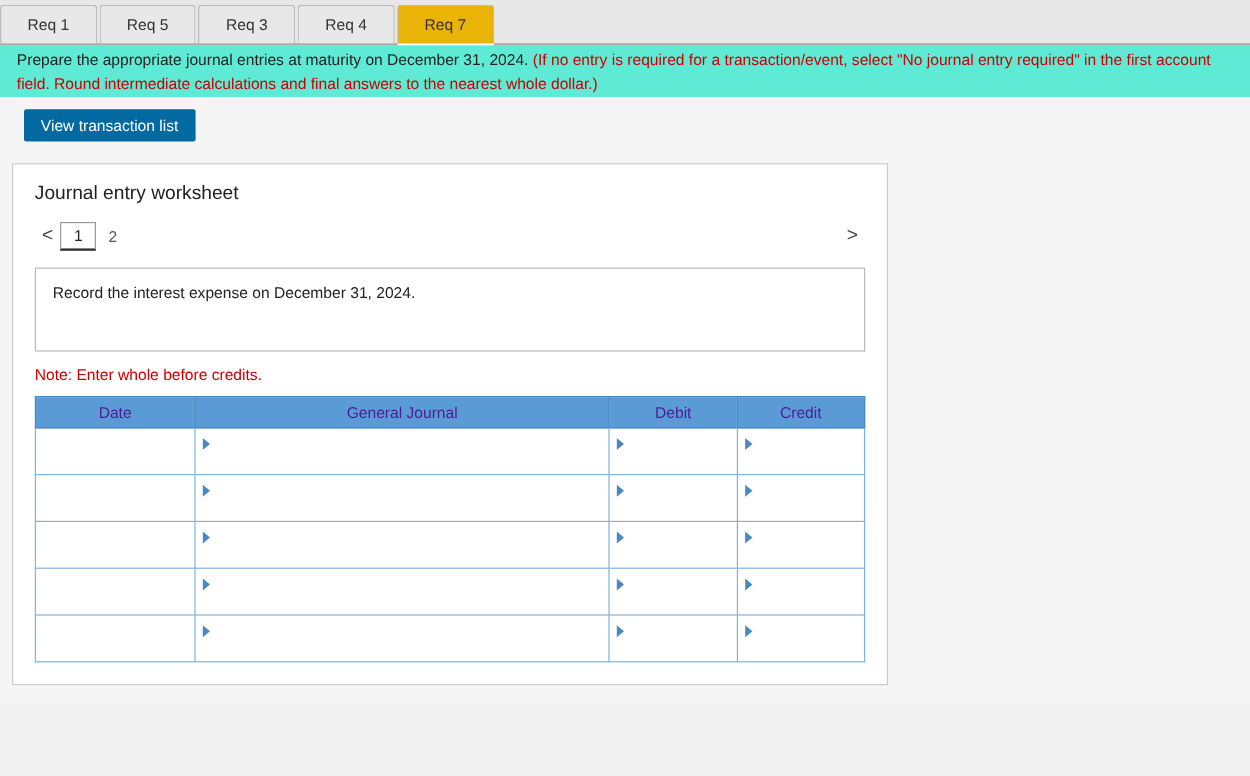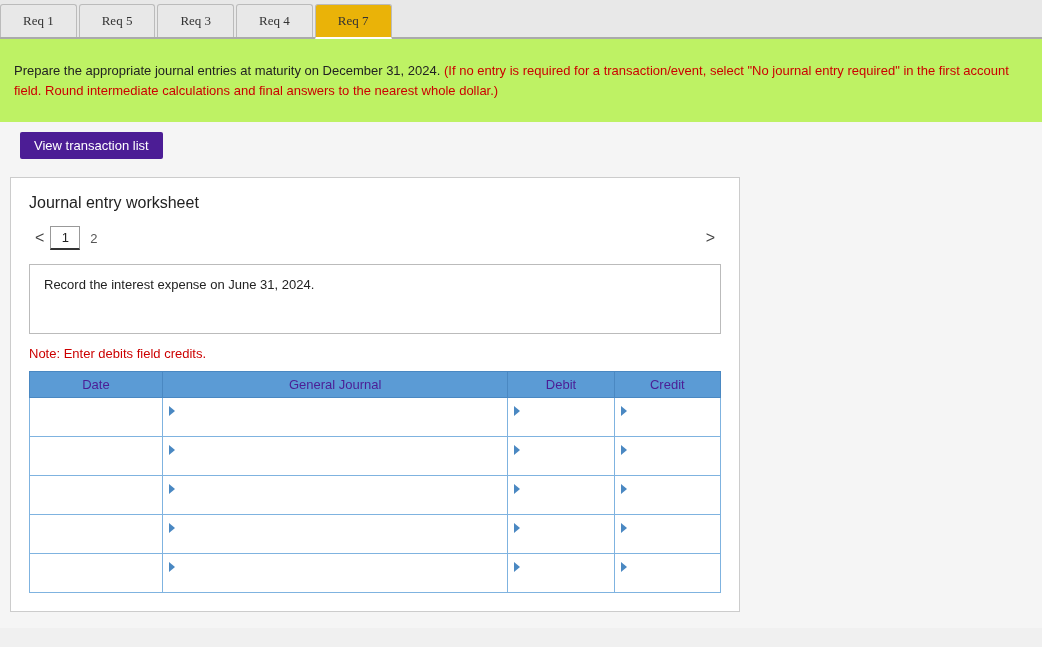--- a/index.html
+++ b/index.html
@@ -20,47 +20,46 @@
     .tab {
       padding: 8px 22px;
       border: 1px solid #bbb;
       border-bottom: none;
       background: #e8e8e8;
       cursor: pointer;
       margin-right: 2px;
       font-size: 13px;
       color: #333;
       border-radius: 3px 3px 0 0;
-      font-family: Liberation Serif, serif;
     }
     .tab.active {
       background: #eab308;
       border-bottom: 2px solid #fff;
       font-weight: normal;
       z-index: 1;
       margin-bottom: -2px;
     }
 
     
     .instruction-box {
-      background: #bef264;
-      border: none;
-      padding: 22px 14px;
+      background: #5eead4;
+      border: none;
+      padding: 2px 14px;
       font-size: 13px;
       line-height: 1.5;
       color: #222;
     }
     .instruction-box .red {
       color: #cc0000;
     }
 
     
     .view-transaction-btn {
       display: inline-block;
-      background: #4c1d95;
+      background: #0369a1;
       color: #fff;
       padding: 6px 14px;
       margin: 10px 10px;
       font-size: 13px;
       border: none;
       cursor: pointer;
       border-radius: 2px;
     }
 
     
@@ -221,23 +220,23 @@
 
     <div class="worksheet-title">Journal entry worksheet</div>
 
     <div class="page-nav">
       <button class="page-nav-arrow">&lt;</button>
       <div class="page-num active">1</div>
       <div class="page-num-inactive">2</div>
       <button class="page-nav-right">&gt;</button>
     </div>
 
-    <div class="description-box">Record the interest expense on June 31, 2024.</div>
-
-    <div class="note-text">Note: Enter debits field credits.</div>
+    <div class="description-box">Record the interest expense on December 31, 2024.</div>
+
+    <div class="note-text">Note: Enter whole before credits.</div>
 
     <table class="journal-table">
       <thead>
         <tr>
           <th>Date</th>
           <th>General Journal</th>
           <th>Debit</th>
           <th>Credit</th>
         </tr>
       </thead>

